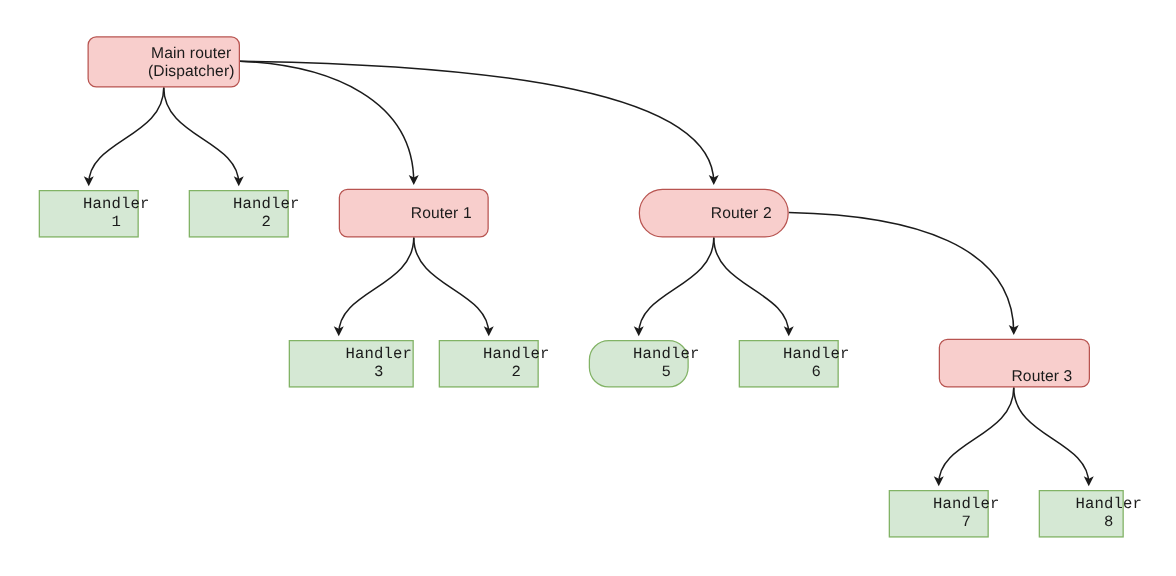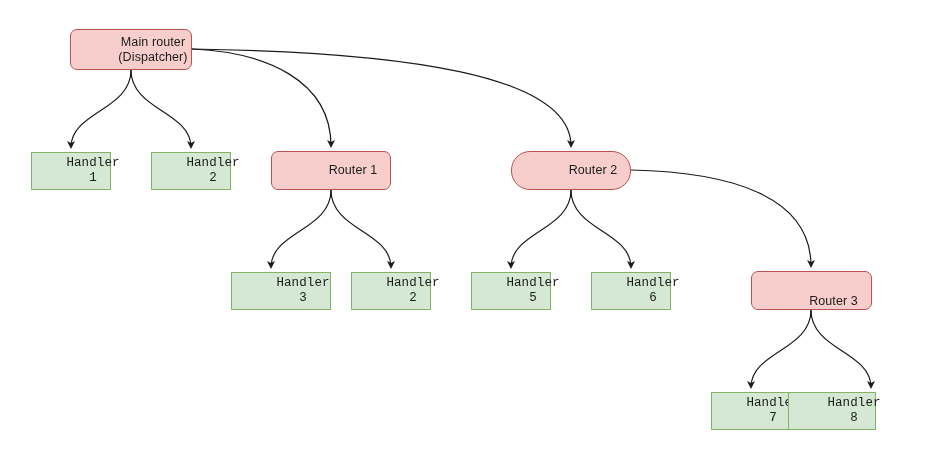--- a/index.html
+++ b/index.html
@@ -84,20 +84,20 @@
 
   <div id="nodes-layer">
       <div class="node router" style="left: 70px; top: 29px; width: 122px; height: 41px;"><span class="node-label">Main router
 (Dispatcher)</span></div>
       <div class="node handler" style="left: 31px; top: 152px; width: 80px; height: 38px;"><span class="node-label">Handler 1</span></div>
       <div class="node handler" style="left: 151px; top: 152px; width: 80px; height: 38px;"><span class="node-label">Handler 2</span></div>
       <div class="node router" style="left: 271px; top: 151px; width: 120px; height: 39px;"><span class="node-label">Router 1</span></div>
       <div class="node router" style="left: 511px; top: 151px; width: 120px; height: 39px; border-radius: 19px;"><span class="node-label">Router 2</span></div>
       <div class="node handler" style="left: 231px; top: 272px; width: 100px; height: 38px;"><span class="node-label">Handler 3</span></div>
       <div class="node handler" style="left: 351px; top: 272px; width: 80px; height: 38px;"><span class="node-label">Handler 2</span></div>
-      <div class="node handler" style="left: 471px; top: 272px; width: 80px; height: 38px;"><span class="node-label">Handler 5</span></div>
+      <div class="node handler" style="left: 471px; top: 272px; width: 80px; height: 38px; border-radius: 16px;"><span class="node-label">Handler 5</span></div>
       <div class="node handler" style="left: 591px; top: 272px; width: 80px; height: 38px; align-items: center;"><span class="node-label">Handler 6</span></div>
       <div class="node router" style="left: 751px; top: 271px; width: 121px; height: 39px; align-items: flex-end;"><span class="node-label">Router 3</span></div>
       <div class="node handler" style="left: 711px; top: 392px; width: 80px; height: 38px;"><span class="node-label">Handler 7</span></div>
-      <div class="node handler" style="left: 788px; top: 392px; width: 88px; height: 38px;"><span class="node-label">Handler 8</span></div>
+      <div class="node handler" style="left: 831px; top: 392px; width: 68px; height: 38px;"><span class="node-label">Handler 8</span></div>
     </div>
 
 </div>
 
 </body></html>

